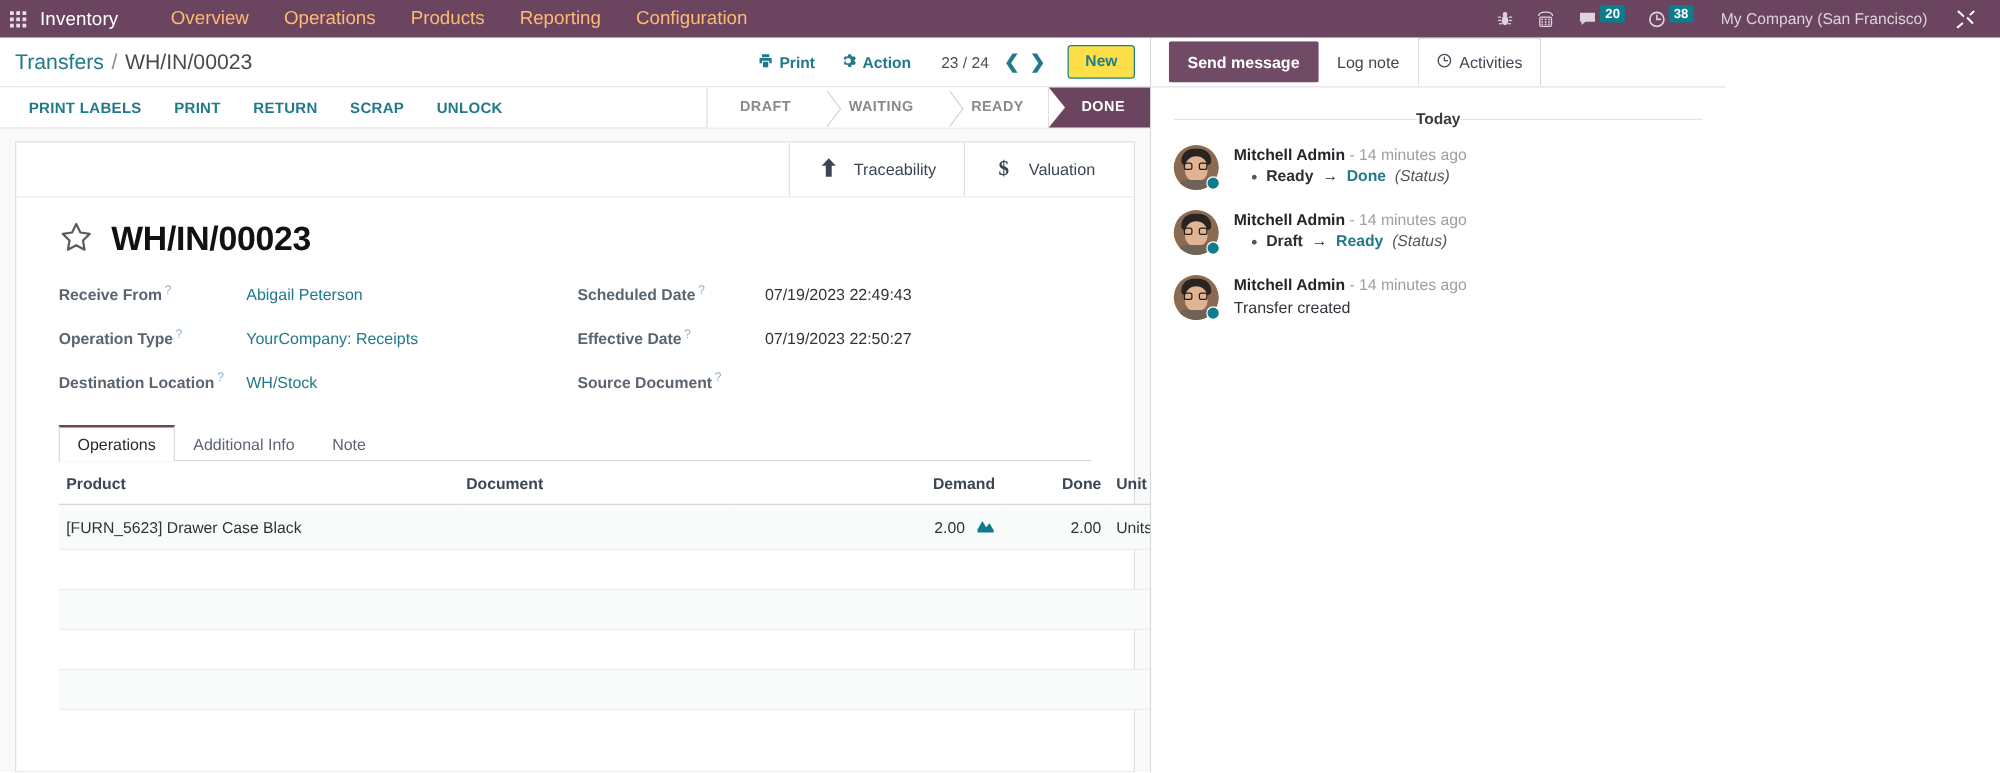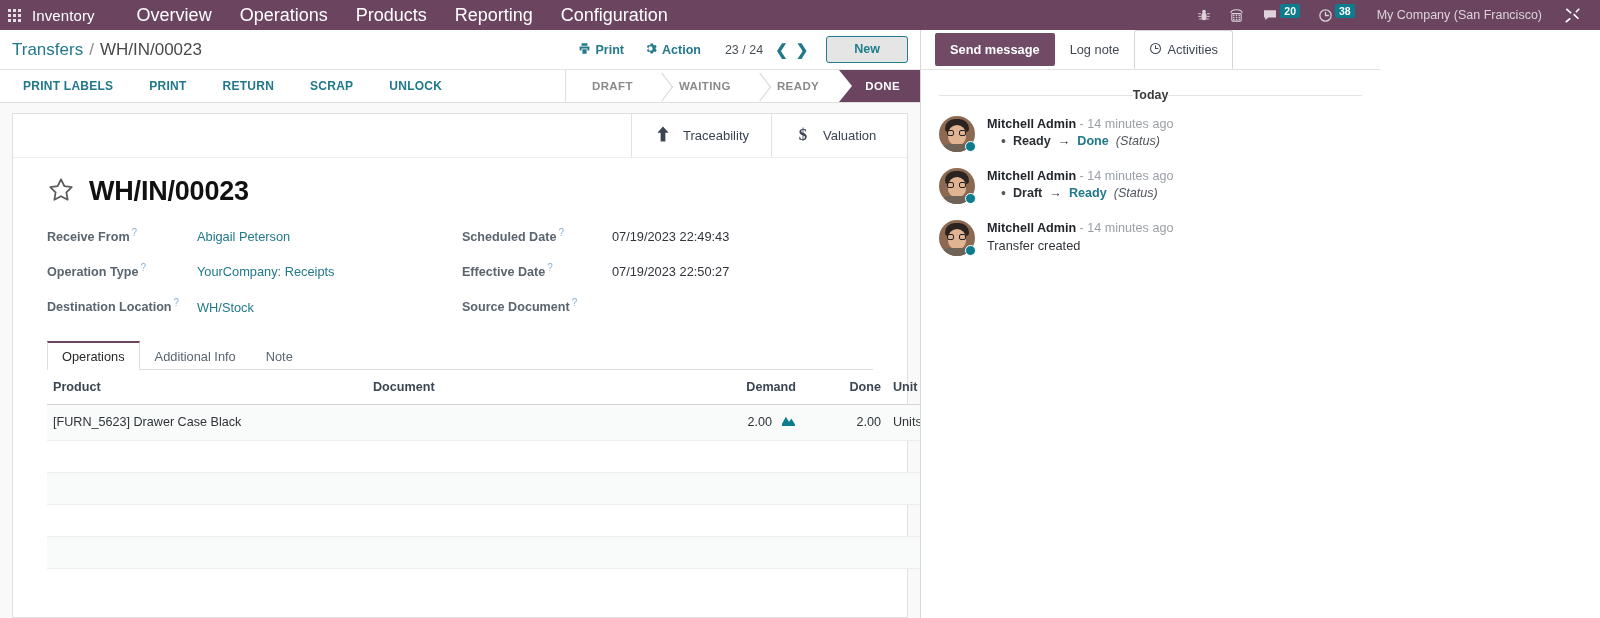--- a/index.html
+++ b/index.html
@@ -36,24 +36,24 @@
     color: #ffffff;
     font-size: 15px;
     margin-right: 28px;
     cursor: pointer;
     letter-spacing: .1px;
   }
   .nav-menu { display: flex; align-items: center; gap: 0; }
   .nav-menu .item {
     padding: 0 14px;
     line-height: 30px;
-    color: #ffffff;
+    color: #fdba74;
     cursor: pointer;
     white-space: nowrap;
-    font-size: 18px;
+    font-size: 15px;
   }
   .nav-right {
     margin-left: auto;
     display: flex;
     align-items: center;
     gap: 0;
   }
   .nav-ic {
     position: relative;
     padding: 0 9px;
@@ -129,39 +129,39 @@
   }
   .pager-val { margin-right: 8px; white-space: nowrap; }
   .pager-arrow {
     color: #21798a; cursor: pointer; padding: 0 4px;
     font-size: 15px; font-weight: 700; line-height: 1;
   }
   .btn-new {
     margin-left: 14px;
     border: 1px solid #1f7e8c;
     color: #1f7e8c;
-    background: #e5e5e5;
+    background: #fde047;
     border-radius: 3px;
-    padding: 5px 27px;
+    padding: 5px 13px;
     font-size: 12.5px;
     font-weight: 600;
     cursor: pointer;
     line-height: 1.25;
   }
 
   
   .statusbar {
     height: 33px;
     background: #ffffff;
     border-bottom: 1px solid #dededf;
     display: flex;
     align-items: stretch;
     padding-left: 12px;
   }
-  .sb-actions { display: flex; align-items: center; gap: 14px; }
+  .sb-actions { display: flex; align-items: center; gap: 4px; }
   .sb-btn {
     color: #21798a;
     font-size: 12px;
     font-weight: 700;
     letter-spacing: .25px;
     padding: 0 11px;
     line-height: 32px;
     cursor: pointer;
     text-transform: uppercase;
   }

